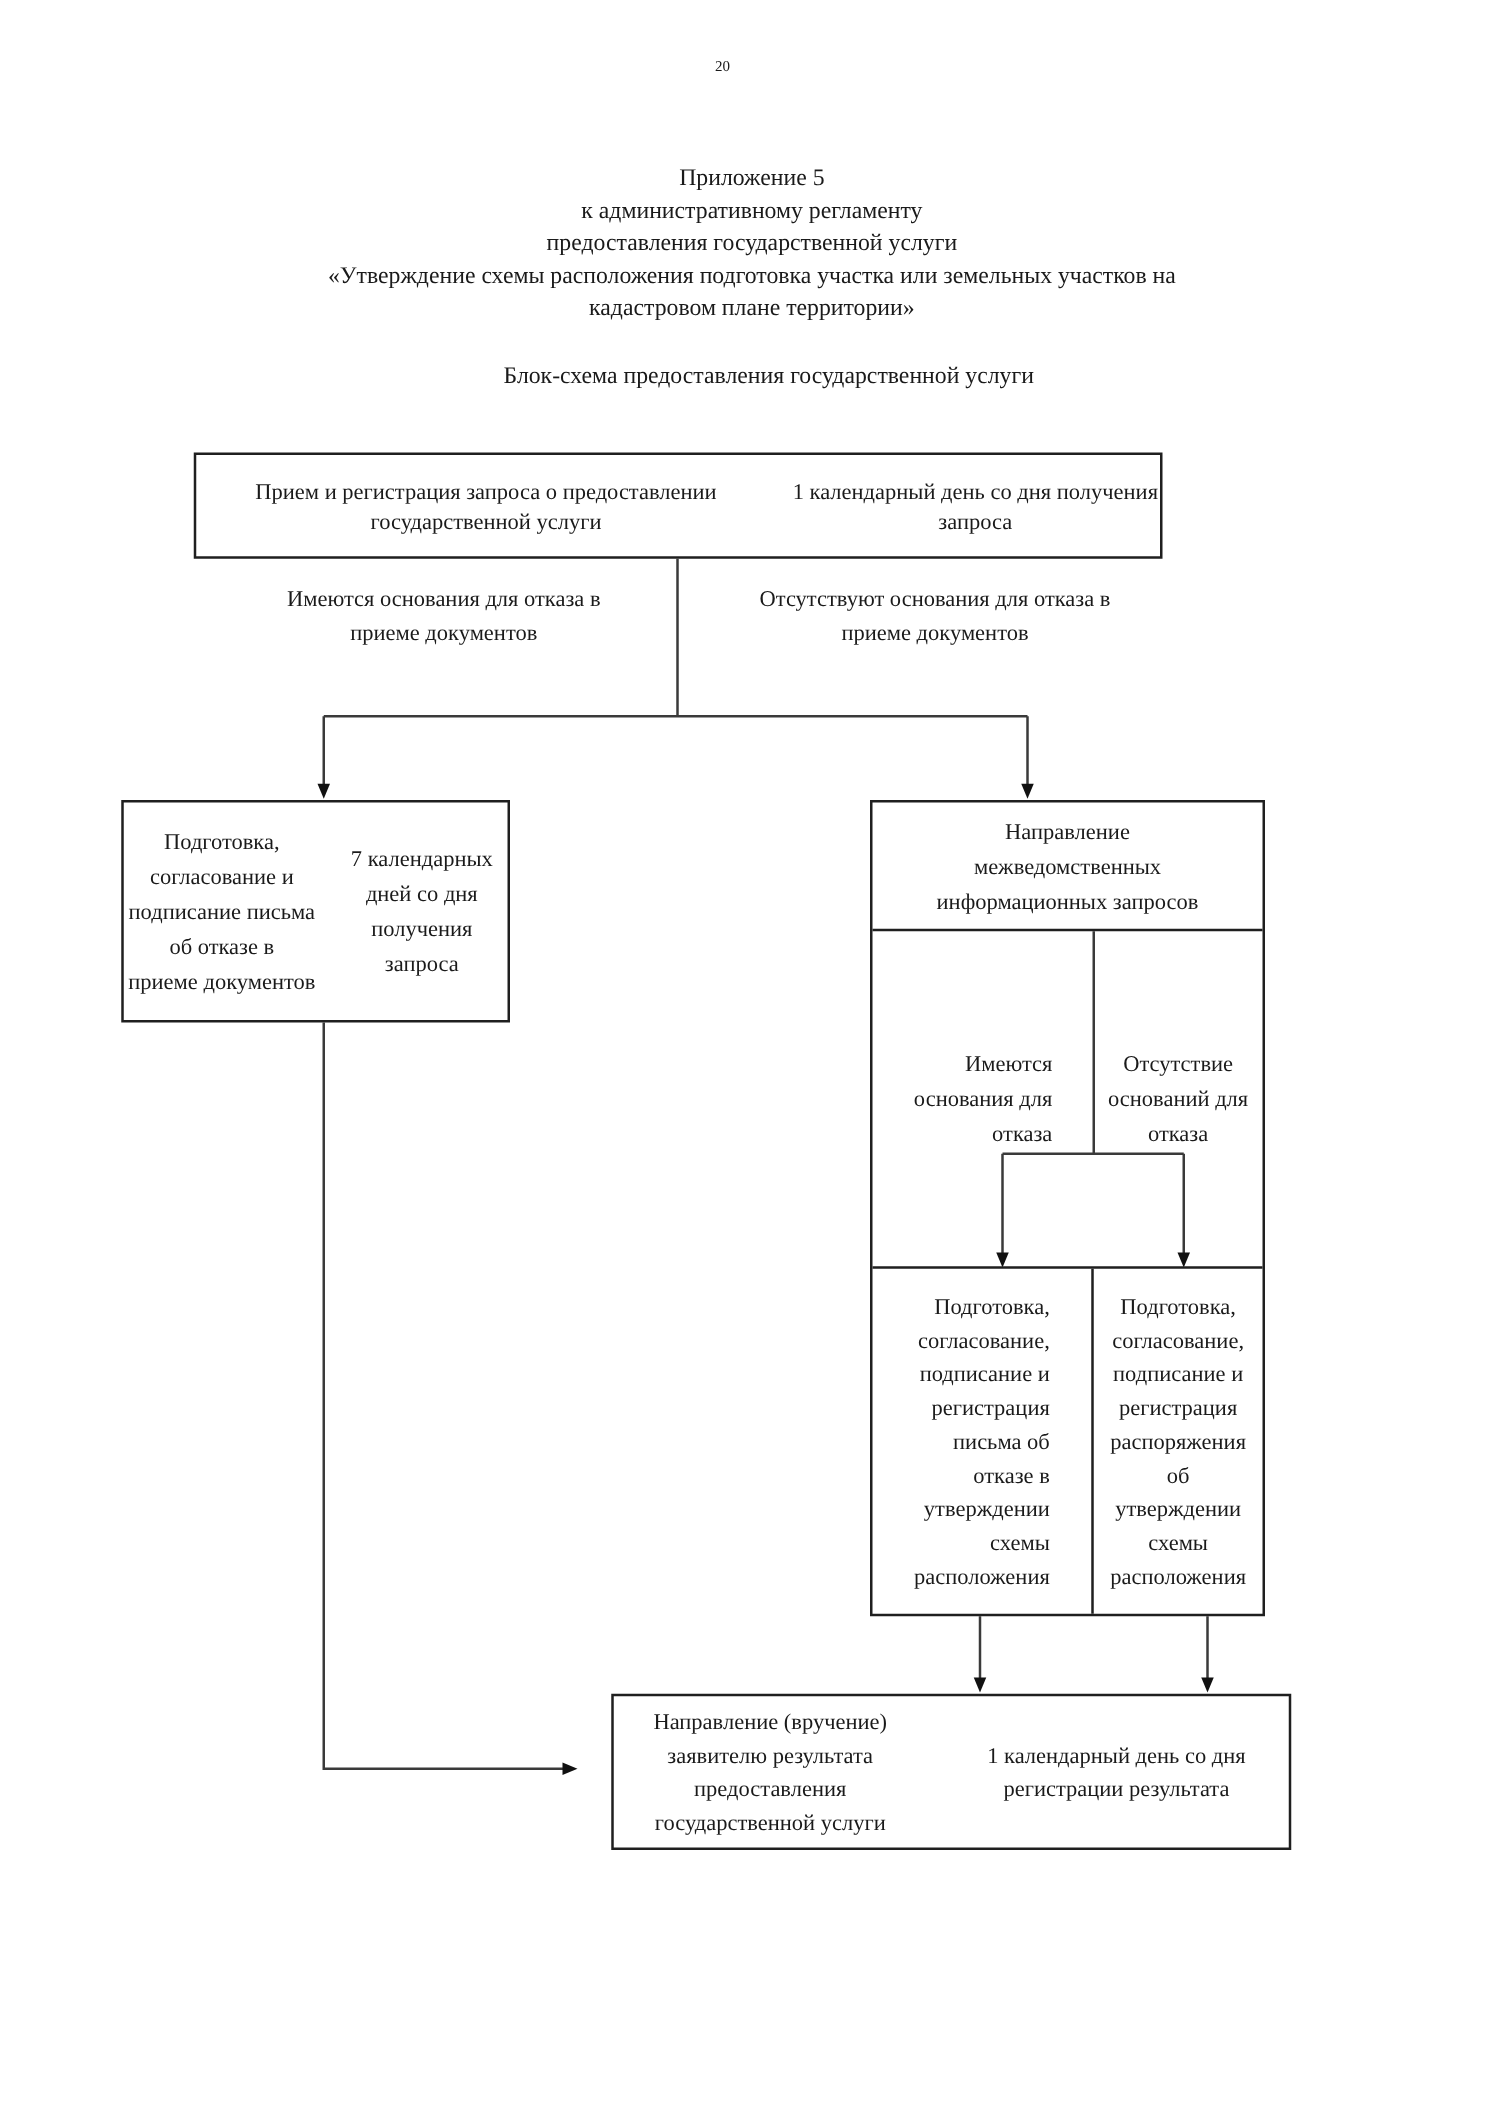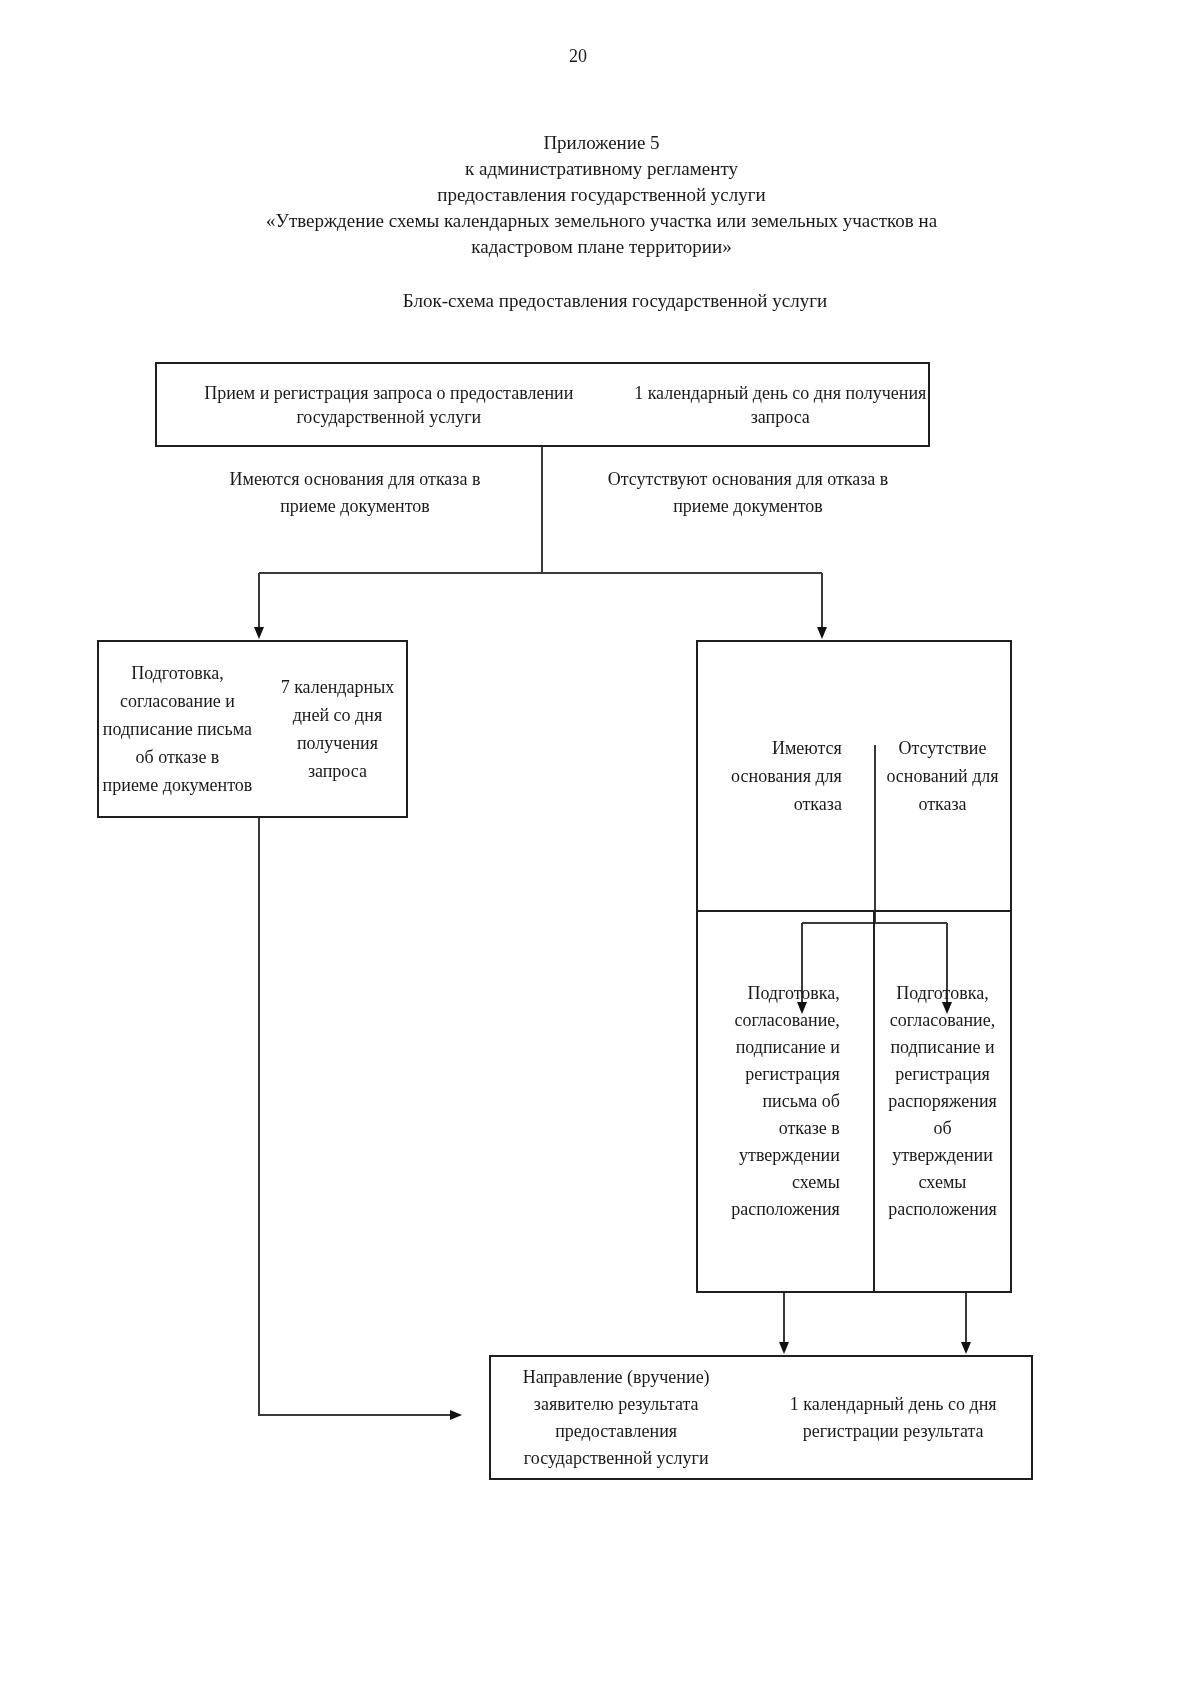--- a/index.html
+++ b/index.html
@@ -3,21 +3,21 @@
 <meta charset="utf-8">
 <style>
   html,body{margin:0;padding:0;}
   body{
     width:1200px;height:1698px;background:#ffffff;overflow:hidden;
     font-family:"Liberation Serif","DejaVu Serif",serif;color:#1a1a1a;
   }
   .page{position:relative;width:1200px;height:1698px;background:#fff;}
   .abs{position:absolute;}
   .ml{white-space:pre-line;}
-  .pagenum{left:0;top:46px;width:1156px;text-align:center;font-size:18px;}
+  .pagenum{left:0;top:46px;width:1156px;text-align:center;font-size:12px;}
   .header{left:150px;top:130px;width:903px;text-align:center;font-size:19px;line-height:26px;}
   .doc-title{left:15px;top:290px;width:1200px;text-align:center;font-size:19px;}
   .box{
     border:2px solid #1f1f1f;box-sizing:border-box;background:transparent;
     display:flex;flex-direction:row;align-items:center;justify-content:center;
     text-align:center;font-size:18px;line-height:28px;
   }
   .intake-box{left:155px;top:362px;width:775px;height:85px;gap:12px;line-height:24px;}
   .branch-label{top:466px;text-align:center;font-size:18px;line-height:27px;}
   .branch-left{left:195px;width:320px;}
@@ -39,21 +39,21 @@
 <body>
 
 <div class="page">
 
   <div class="abs pagenum">20</div>
 
   <div class="abs header">
     <div>Приложение 5</div>
     <div>к административному регламенту</div>
     <div>предоставления государственной услуги</div>
-    <div>«Утверждение схемы календарных земельного участка или земельных участков на</div>
+    <div>«Утверждение схемы расположения подготовка участка или земельных участков на</div>
     <div>кадастровом плане территории»</div>
   </div>
 
   <div class="abs doc-title">Блок-схема предоставления государственной услуги</div>
 
   <svg class="abs conn" width="1200" height="1698" viewBox="0 0 1200 1698">
     <defs>
       <marker id="arr" markerUnits="userSpaceOnUse" markerWidth="14" markerHeight="14" viewBox="0 0 14 14" refX="3" refY="7" orient="auto">
         <path d="M1,2 L13,7 L1,12 Z" fill="#111"></path>
       </marker>
@@ -84,20 +84,25 @@
   <div class="abs box reject-box">
     <div class="ml">Подготовка, согласование и
 подписание письма об отказе в
 приеме документов</div>
     <div class="ml">7 календарных дней со дня
 получения запроса</div>
   </div>
 
 
   <div class="abs ia-outer">
+    <div class="ia-row1">
+      <div class="ml">Направление
+межведомственных
+информационных запросов</div>
+    </div>
     <div class="ia-row2">
       <div class="ia-cell-l">
         <div class="ml">Имеются
 основания для
 отказа</div>
       </div>
       <div class="ia-cell-r">
         <div class="ml">Отсутствие
 оснований для
 отказа</div>

